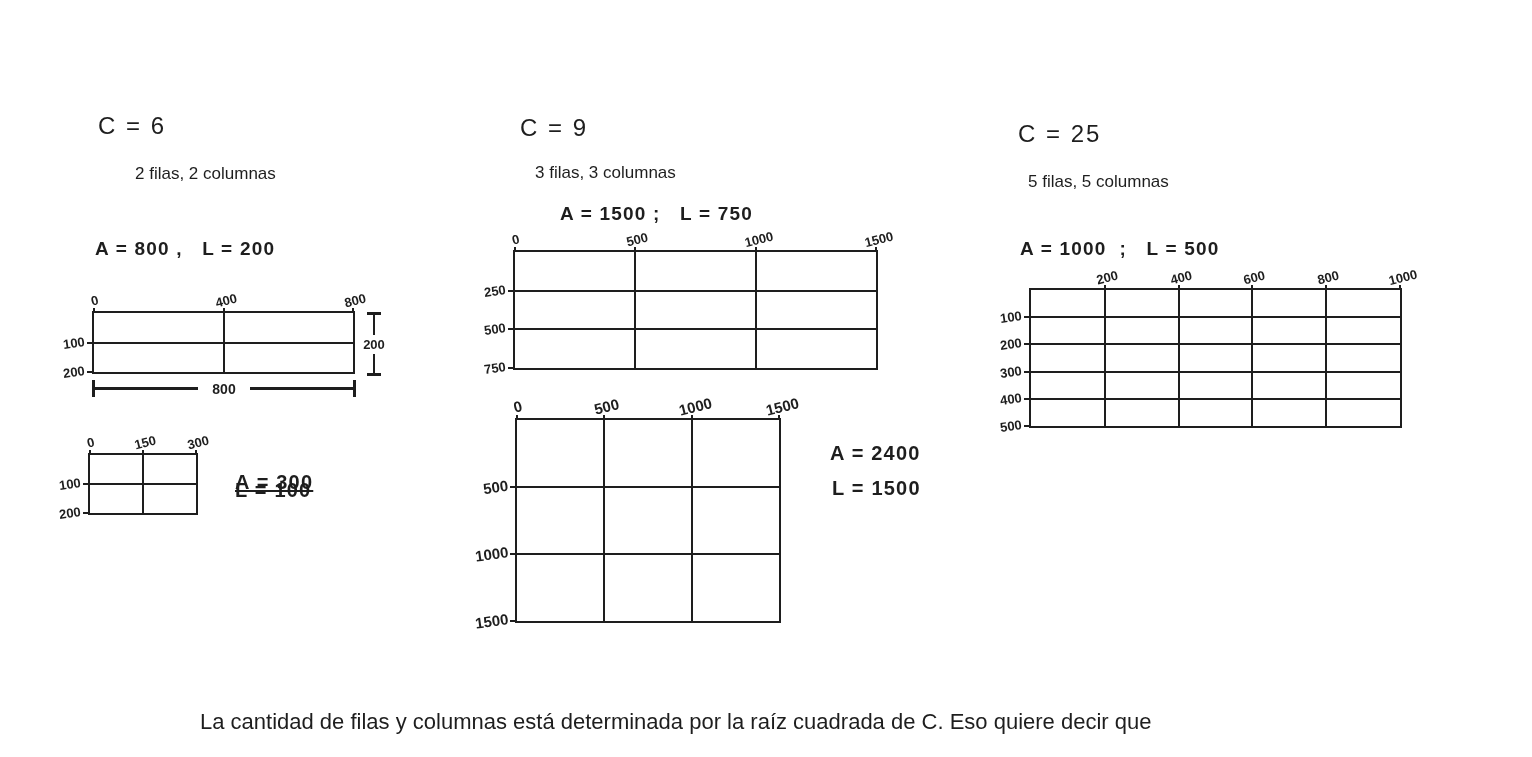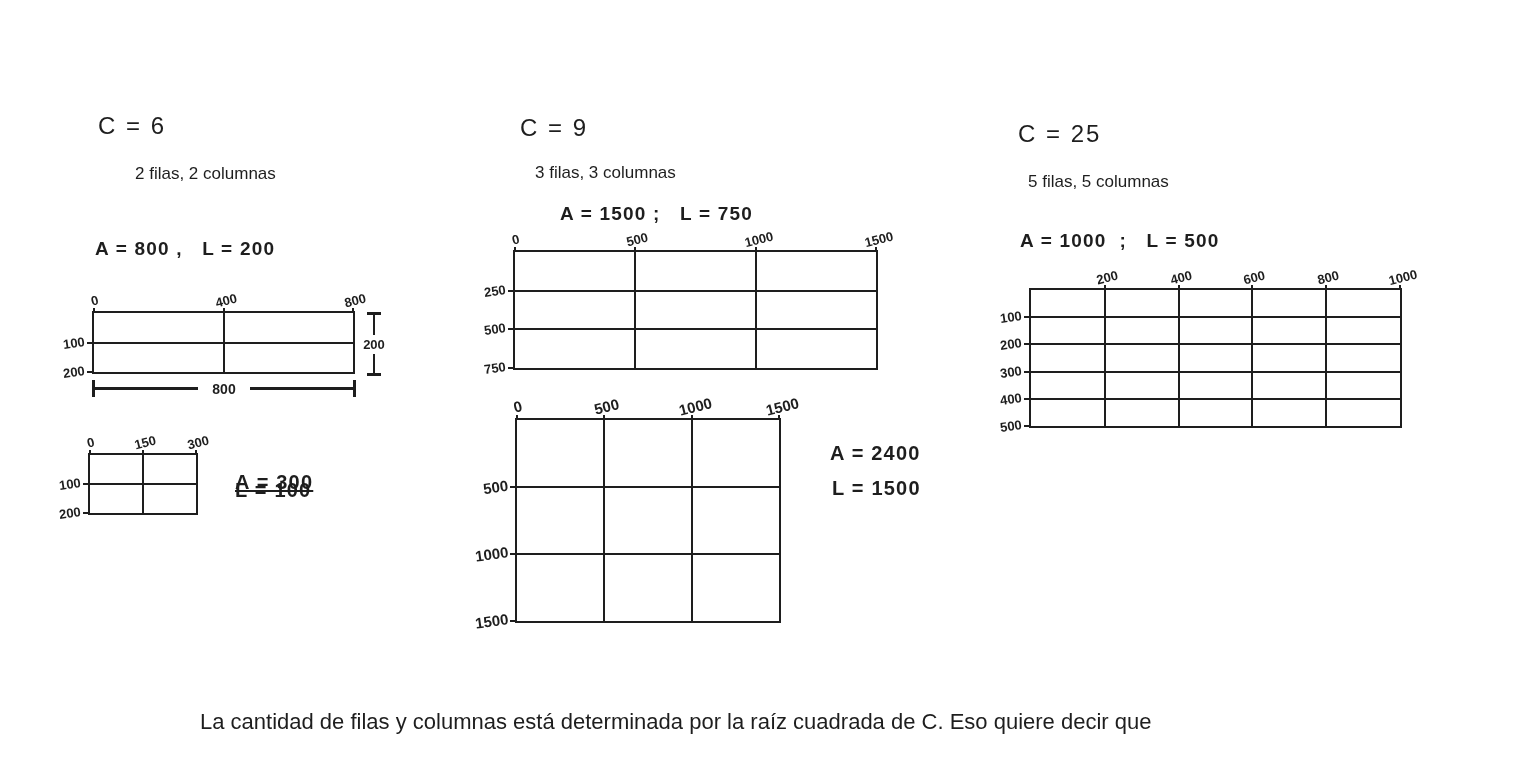--- a/index.html
+++ b/index.html
@@ -145,21 +145,21 @@
         <span class="axis-num left" style="top: 100%;">1500</span>
         <span class="tick left" style="top: 100%;"></span>
       </div>
     <div class="abs side-label" style="left:830px; top:442px;">A = 2400</div>
     <div class="abs side-label" style="left:832px; top:477px;">L = 1500</div>
   </div>
 
   <div class="section">
     <div class="abs heading" style="left:1018px; top:120px;">C = 25</div>
     <div class="abs subheading" style="left:1028px; top:172px;">5 filas, 5 columnas</div>
-    <div class="abs dim-label" style="left:1020px; top:230px;">A = 1000  ;   L = 500</div>
+    <div class="abs dim-label" style="left:1020px; top:238px;">A = 1000  ;   L = 500</div>
 
     <div class="grid-fig" style="left:1029px; top:288px; width:373px; height:140px;">
         <span class="gl h" style="top: 20%;"></span>
         <span class="gl h" style="top: 40%;"></span>
         <span class="gl h" style="top: 60%;"></span>
         <span class="gl h" style="top: 80%;"></span>
         <span class="gl v" style="left: 20%;"></span>
         <span class="gl v" style="left: 40%;"></span>
         <span class="gl v" style="left: 60%;"></span>
         <span class="gl v" style="left: 80%;"></span>

